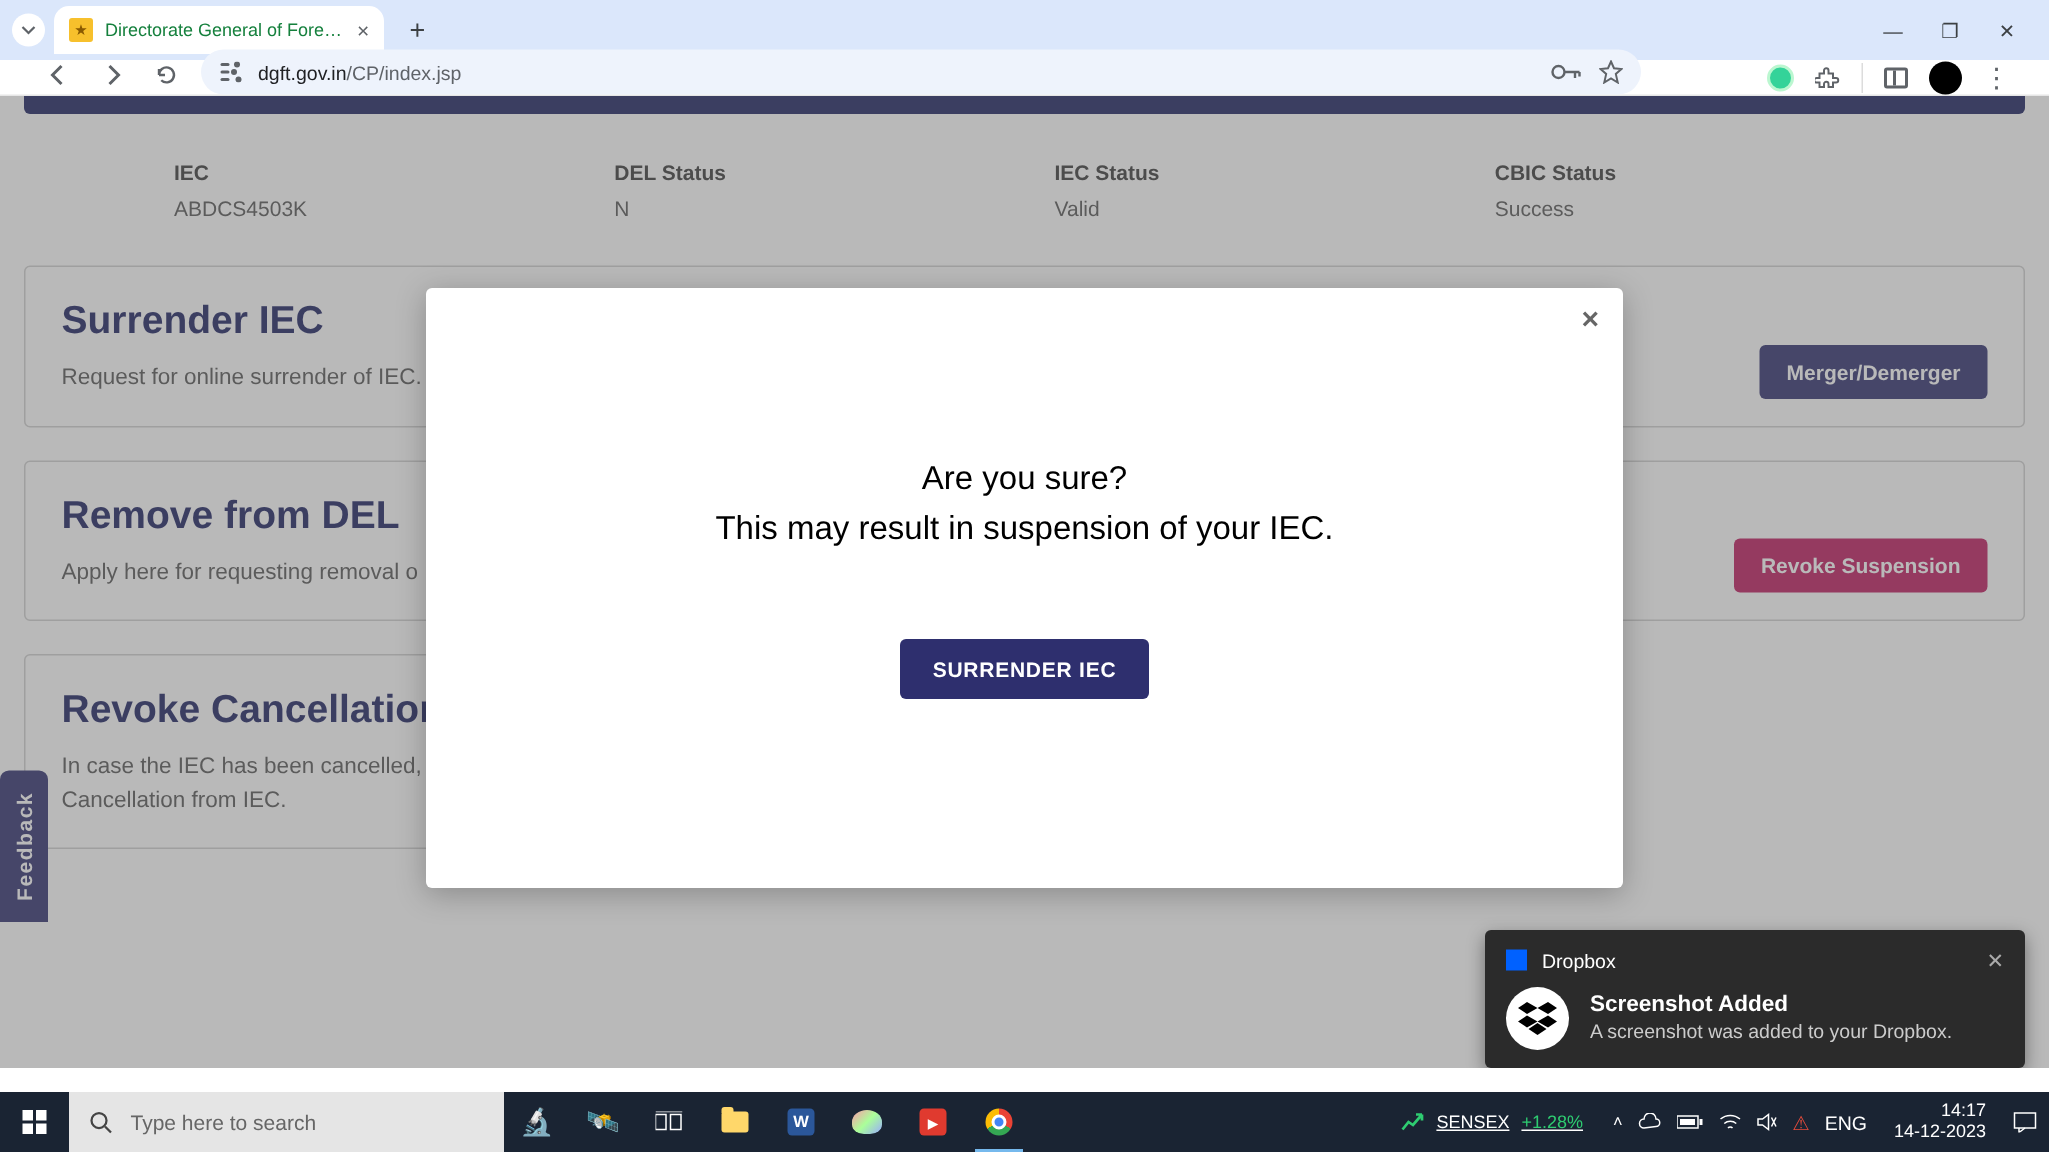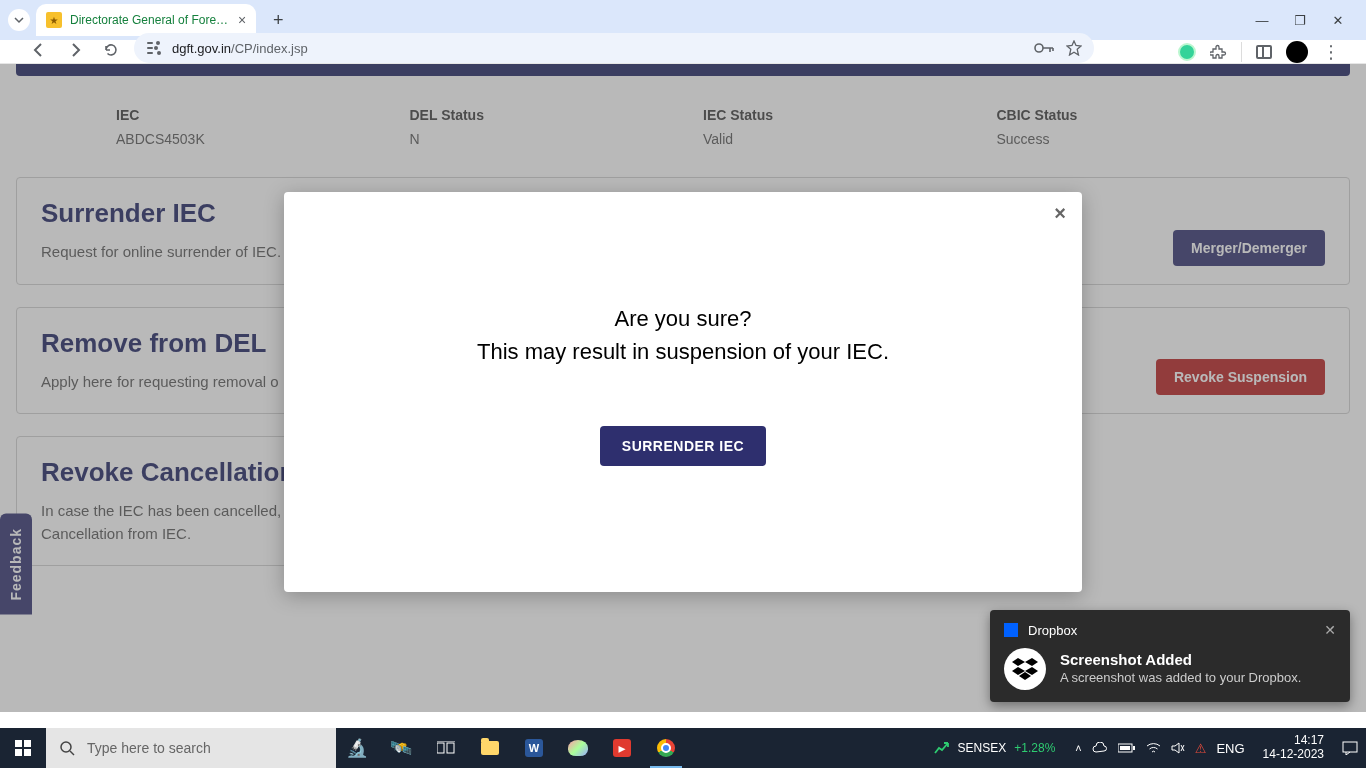--- a/index.html
+++ b/index.html
@@ -40,34 +40,34 @@
 
   .info-row { display:flex; padding: 0 100px 30px 100px; gap: 40px; }
   .info-col { flex:1; }
   .info-col .label { font-size:14px; color:#3a3a3a; font-weight:600; margin-bottom:8px;margin-top:11px; }
   .info-col .value { font-size:14px; color:#555; }
 
   .card { border:1px solid #cfcfcf; border-radius:4px; padding: 20px 24px; margin-bottom: 22px; position:relative; }
   .card h2 { color:#1a1f60; font-size:26px; font-weight:600; margin-bottom:12px; }
   .card p { color:#555; font-size:15px; line-height:1.5; }
   .card .action-btn { position:absolute; right:24px; bottom:18px; background:#2e2f6e; color:#fff; border:none; border-radius:4px; padding:10px 18px; font-size:14px; font-weight:600; }
-  .card .action-btn.secondary { background:#b91c1c;margin-top:22px; }
+  .card .action-btn.secondary { background:#be185d;margin-top:22px; }
 
   
   .feedback-tab { position:absolute; left:0; top:450px; background:#2e2f6e; color:#fff; writing-mode:vertical-rl; transform:rotate(180deg); padding:14px 8px; border-radius:0 0 6px 6px; font-weight:600; font-size:14px; letter-spacing:1px; }
 
   
   .overlay { position:absolute; inset:0; background:rgba(100,100,100,0.45); display:flex; align-items:flex-start; justify-content:center; }
   .modal { margin-top:128px; width:798px; height:400px; background:#fff; border-radius:4px; position:relative; padding: 110px 30px 30px 30px; display:flex; flex-direction:column; align-items:center; box-shadow:0 4px 20px rgba(0,0,0,0.25); }
   .modal .close { position:absolute; top:10px; right:16px; font-size:20px; color:#666; font-weight:bold; }
   .modal .line { font-size:22px; color:#000000; text-align:right; line-height:1.5; }
   .modal .confirm { margin-top:58px; background:#2e2f6e; color:#fff; border:none; border-radius:4px; padding:12px 22px; font-size:14px; font-weight:700; letter-spacing:0.5px; }
 
   
-  .toast { position:absolute; right:16px; bottom:10px; width:360px; background:#2b2b2b; color:#fff; border-radius:4px; padding:12px 14px; display:flex; flex-direction:column; gap:10px; box-shadow:0 4px 12px rgba(0,0,0,0.4); }
+  .toast { position:absolute; right:16px; bottom:0; width:360px; background:#2b2b2b; color:#fff; border-radius:4px; padding:12px 14px; display:flex; flex-direction:column; gap:10px; box-shadow:0 4px 12px rgba(0,0,0,0.4); }
   .toast-head { display:flex; align-items:center; gap:10px; font-size:13px; }
   .toast-head .dbx { width:14px;height:14px;background:#0061ff; }
   .toast-head .tclose { margin-left:auto; color:#aaa; font-size:14px; }
   .toast-body { display:flex; gap:14px; align-items:center; }
   .toast-body .icon { width:42px;height:42px;border-radius:50%;background:#fff;display:flex;align-items:center;justify-content:center;color:#000;font-size:22px;font-weight:bold; }
   .toast-body .title { font-size:15px; font-weight:600; margin-bottom:2px; }
   .toast-body .desc { font-size:13px; color:#ccc; line-height:1.3; }
 
   
   .taskbar { position:absolute; left:0; right:0; bottom:0; height:40px; background:#1a2433; display:flex; align-items:center; color:#fff; font-size:12px; }
@@ -80,21 +80,21 @@
   .tb-icon { width:44px; height:40px; display:flex;align-items:center;justify-content:center;font-size:18px; }
   .tb-icon.chrome { position:relative; }
   .tb-icon.chrome::after { content:""; position:absolute; bottom:0; left:6px; right:6px; height:2px; background:#76b9ed; }
   .chrome-ico { width:18px; height:18px; border-radius:50%; background: conic-gradient(#ea4335 0 120deg, #34a853 120deg 240deg, #fbbc05 240deg 360deg); position:relative; }
   .chrome-ico::after { content:""; position:absolute; top:4px; left:4px; right:4px; bottom:4px; border-radius:50%; background:#4285f4; border:2px solid #fff; }
   .folder-ico { width:18px;height:14px;background:#ffd76a;border-radius:2px;position:relative; }
   .folder-ico::before{content:"";position:absolute;top:-3px;left:0;width:8px;height:4px;background:#ffd76a;border-radius:2px 2px 0 0;}
   .word-ico{width:18px;height:18px;background:#2b579a;border-radius:3px;display:flex;align-items:center;justify-content:center;color:#fff;font-size:11px;font-weight:bold;}
   .red-ico{width:18px;height:18px;background:#e03a2f;border-radius:3px;display:flex;align-items:center;justify-content:center;color:#fff;font-size:14px;}
   .paint-ico{width:20px;height:16px;border-radius:50% 50% 40% 40%;background:linear-gradient(135deg,#f9a,#af9,#9af);}
-  .sensex { margin-left:auto; display:flex;align-items:flex-end;gap:8px;padding:0 12px; }
+  .sensex { margin-left:auto; display:flex;align-items:flex-end;gap:8px;padding:0 12px;text-decoration:underline; }
   .sensex .chart{color:#2ecc71;font-size:15px;}
   .sensex .pct{color:#2ecc71;}
   .tray { display:flex; align-items:center; gap:10px; padding:0 8px; font-size:13px; }
   .tray .caret{font-size:11px;}
   .clock { display:flex;flex-direction:column;align-items:flex-end;line-height:1.15;font-size:12px;padding:0 10px; }
   .notif { width:32px;display:flex;align-items:center;justify-content:center;font-size:16px; }
 
   svg { display:block; }
 </style>
 </head>

